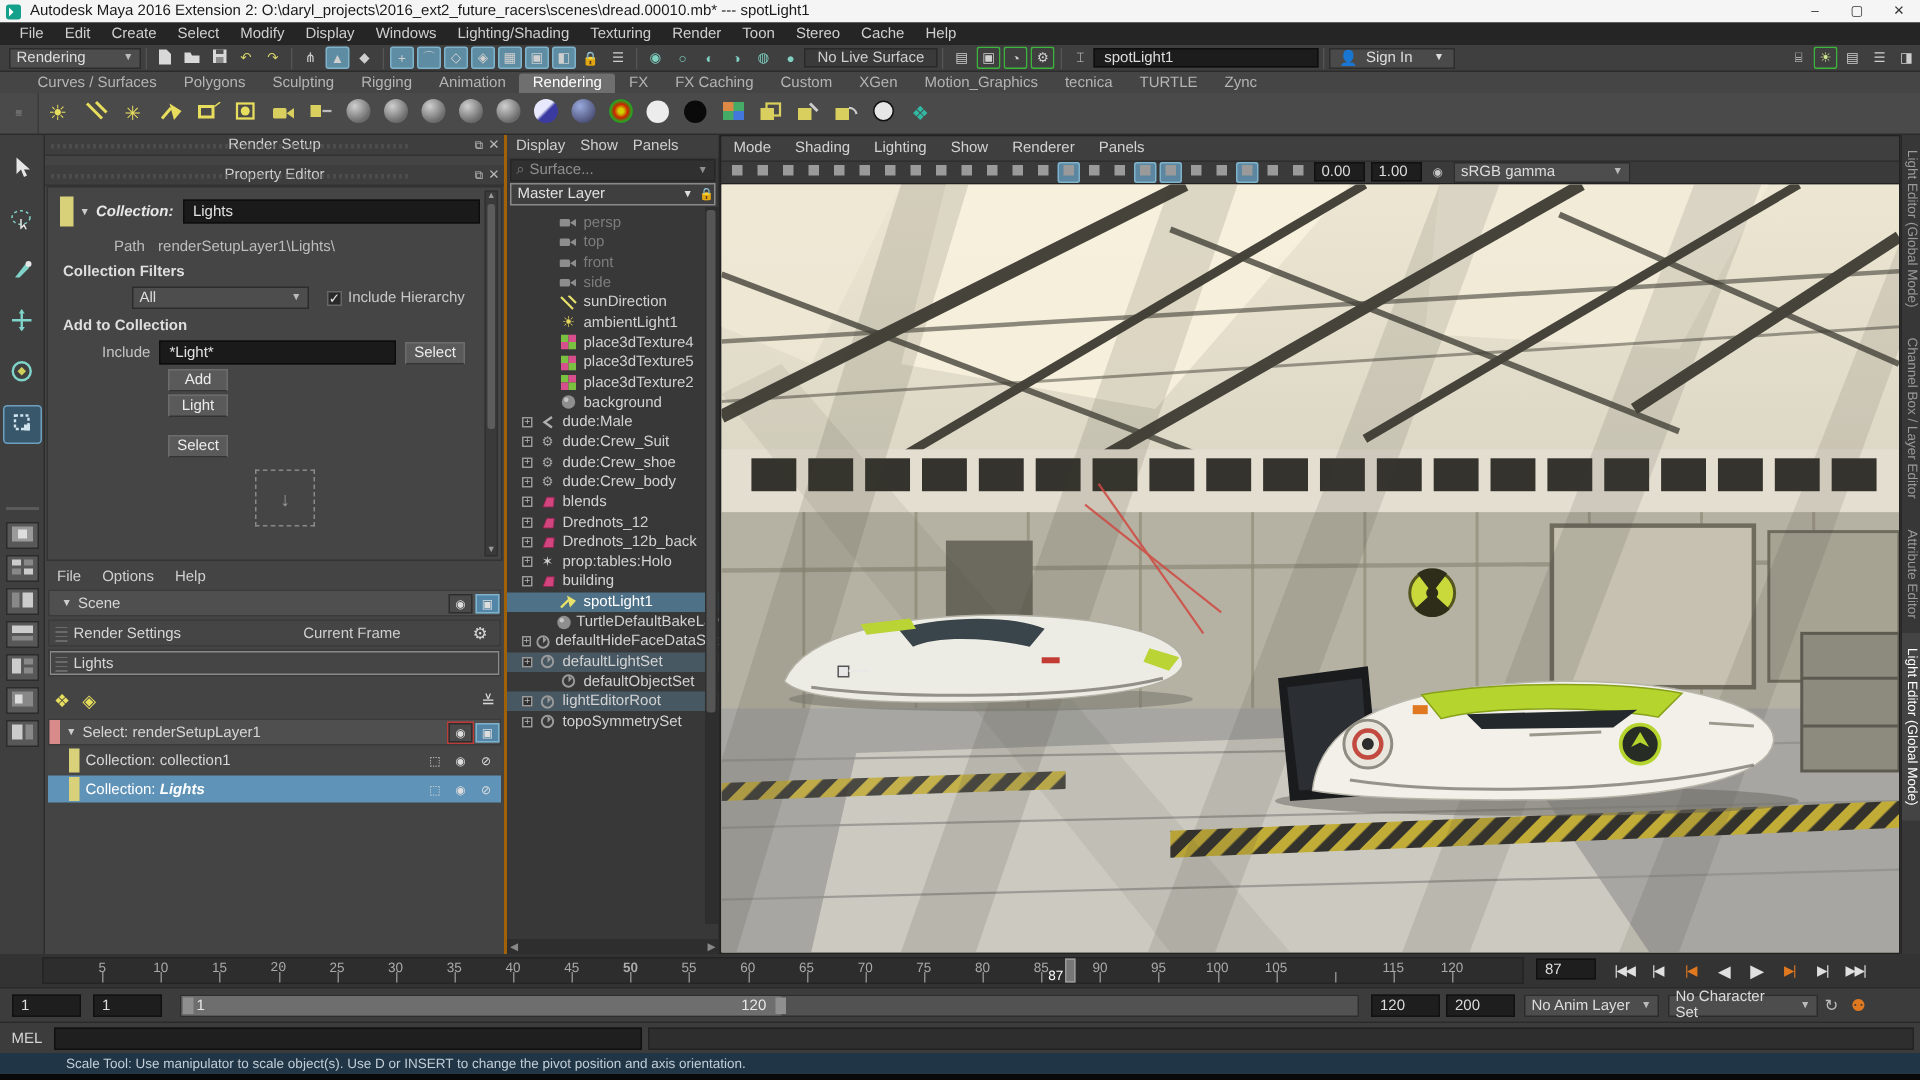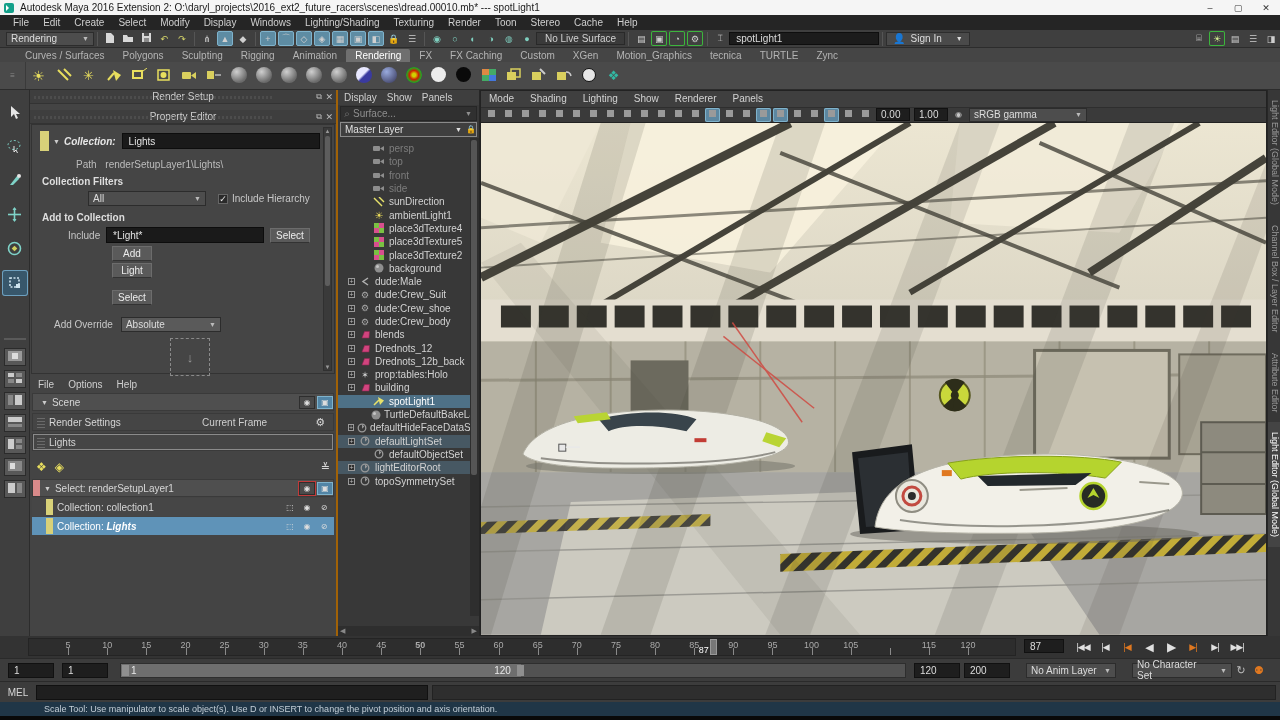--- a/index.html
+++ b/index.html
@@ -151,21 +151,21 @@
   #cf-field{width:40px;height:14px;background:#1e1e1e;border:1px solid #111;color:#ddd;display:flex;align-items:center;padding-left:5px;margin:3px 4px 0 8px}
   #playback{display:flex;align-items:center;margin-left:4px}
   .pb{min-width:22px;height:16px;display:flex;align-items:center;justify-content:center;color:#e0e0e0;font-size:9px;letter-spacing:-1px}
   .pb.orange{color:#e07820}
   
   #rangerow{position:absolute;top:658px;left:0;width:1280px;height:23px;background:#3c3c3c;display:flex;align-items:center;border-top:1px solid #2a2a2a}
   .rfield{width:46px;height:15px;background:#1e1e1e;border:1px solid #111;color:#ddd;display:flex;align-items:center;padding-left:5px;margin-left:8px}
   #rangebar{position:relative;width:786px;height:15px;background:#525252;border:1px solid #2e2e2e;margin-left:12px}
   #rangesel{position:absolute;left:0;top:0;bottom:0;width:51%;background:#6e6e6e;display:flex;align-items:center;justify-content:space-between;color:#e8e8e8;padding:0 10px}
   .rhandle{position:absolute;top:1px;bottom:1px;width:7px;background:#8f8f8f}
-  #rangerow .dd{height:15px;margin-left:16px}
+  #rangerow .dd{height:15px;margin-left:6px}
   #anim-dd{width:90px}
   #char-dd{width:100px}
   .rico{width:18px;text-align:center;font-size:11px}
   
   #melrow{position:absolute;top:681px;left:0;width:1280px;height:21px;background:#3c3c3c;display:flex;align-items:center;border-top:1px solid #2a2a2a}
   #mel-label{width:36px;text-align:center;color:#d6d6d6}
   #mel-input{width:392px;height:15px;background:#1f1f1f;border:1px solid #111}
   #mel-result{flex:1;height:15px;background:#2e2e2e;border:1px solid #222;margin:0 4px}
   
   #helprow{position:absolute;top:702px;left:0;width:1280px;height:14px;background:#203647;color:#c2cdd6;display:flex;align-items:center;padding-left:44px;font-size:9px}
@@ -607,27 +607,20 @@
             <span>*Light*</span>
           </div>
         <div class="sbtn">Select</div>
       </div>
       <div class="drag-wrap">
         <div class="drag-btns">
           <div class="sbtn">Add</div>
           <div class="sbtn">Light</div>
           <div class="gap"></div>
           <div class="sbtn">Select</div>
-        </div>
-      </div>
-      <div class="ovr-row">
-        <span>Add Override</span>
-        <div class="dd" id="ovr-dd">
-          <span>Absolute</span>
-            <span class="arr">▼</span>
         </div>
       </div>
       <div id="droptgt">
           <span>↓</span>
         </div>
       <div id="prop-scroll">
         <span class="sa" style="top:0">▲</span>
           <div class="thumb"></div>
           <span class="sa" style="bottom:0">▼</span>
       </div>
@@ -1252,21 +1245,21 @@
 
 <div id="timerow">
   <div id="timeline">
       <div class="tick" style="left: 3.96825%;"></div>
       <div class="tick-label" style="left: 3.96825%;">5</div>
       <div class="tick" style="left: 7.93651%;"></div>
       <div class="tick-label" style="left: 7.93651%;">10</div>
       <div class="tick" style="left: 11.9048%;"></div>
       <div class="tick-label" style="left: 11.9048%;">15</div>
       <div class="tick" style="left: 15.873%;"></div>
-      <div class="tick-label" style="left: 15.873%;">20</div>
+      <div class="tick-label" style="left: 15.873%; font-family: Liberation Mono, monospace;">20</div>
       <div class="tick" style="left: 19.8413%;"></div>
       <div class="tick-label" style="left: 19.8413%;">25</div>
       <div class="tick" style="left: 23.8095%;"></div>
       <div class="tick-label" style="left: 23.8095%;">30</div>
       <div class="tick" style="left: 27.7778%;"></div>
       <div class="tick-label" style="left: 27.7778%;">35</div>
       <div class="tick" style="left: 31.746%;"></div>
       <div class="tick-label" style="left: 31.746%;">40</div>
       <div class="tick" style="left: 35.7143%;"></div>
       <div class="tick-label" style="left: 35.7143%;">45</div>

